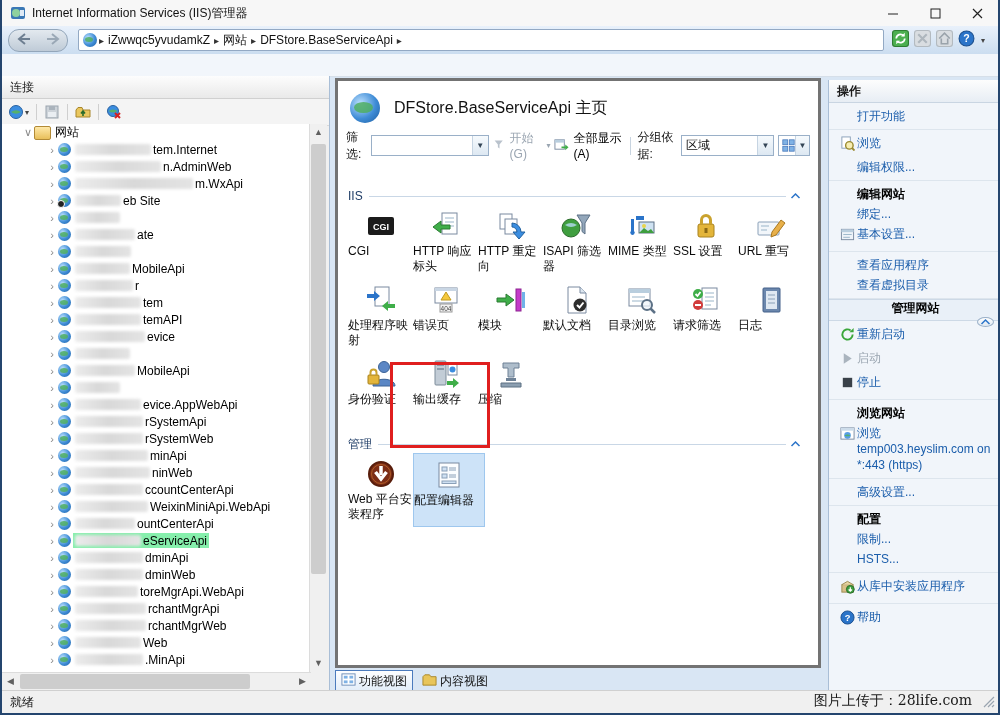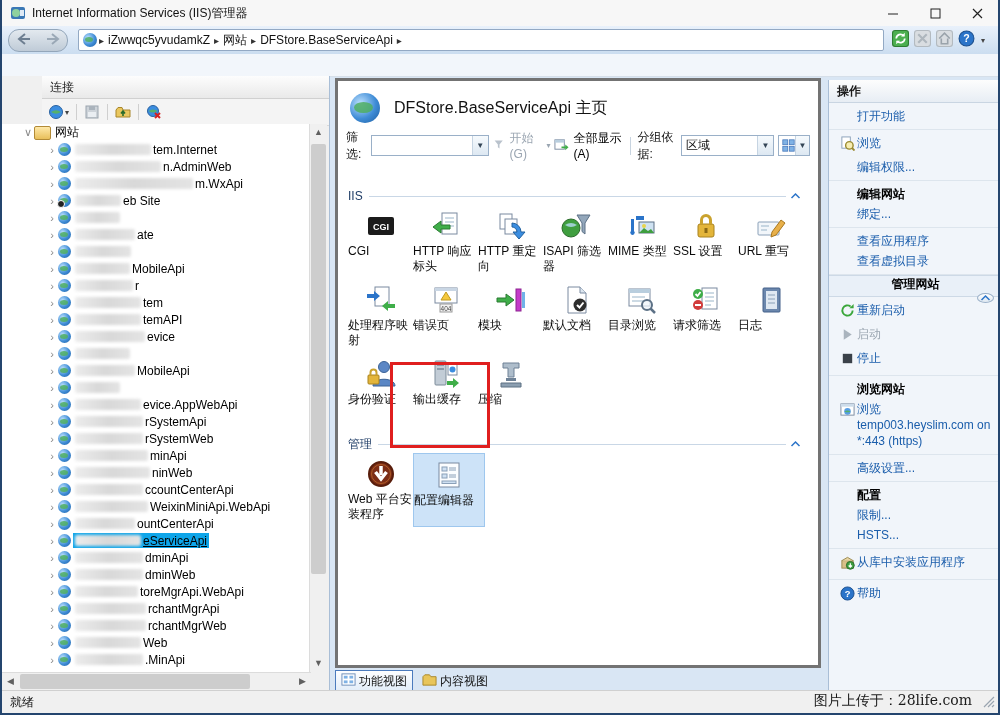--- a/index.html
+++ b/index.html
@@ -16,35 +16,35 @@
   .addressbar{position:absolute;left:0;top:26px;width:100%;height:28px;background:linear-gradient(#e9f1fb,#cbddf0);border-bottom:1px solid #a9bed6;display:flex;align-items:center;}
   .nav-pill{width:58px;height:21px;margin-left:6px;border-radius:11px;background:linear-gradient(#e3e9ef,#bfcbd7);border:1px solid #93a6ba;display:flex;align-items:center;justify-content:space-around;}
   .addr-input{height:20px;background:#fff;border:1px solid #93a9c4;border-radius:2px;margin-left:10px;flex:0 0 800px;display:flex;align-items:center;padding-left:4px;}
   .crumb{margin:0 4px;color:#111;cursor:default;}
   .crumb-arrow{color:#333;font-size:10px;}
   .addr-icons{display:flex;align-items:center;margin-left:8px;gap:5px;}
   
   .menubar{position:absolute;left:0;top:54px;width:100%;height:22px;background:#f2f6fb;border-bottom:1px solid #d6dfe9;display:flex;align-items:center;}
   .menu-item{padding:0 10px;color:#b91c1c;margin-top:36px;}
   
-  .left-panel{position:absolute;left:0;top:76px;width:328px;height:617px;background:#f0f0f0;border-right:1px solid #a9bed6;box-sizing:border-box;padding-left:40px;}
+  .left-panel{position:absolute;left:0;top:76px;width:328px;height:617px;background:#f0f0f0;border-right:1px solid #a9bed6;box-sizing:border-box;}
   .panel-header{height:22px;background:linear-gradient(#fdfdfd,#e9e9e9);border-bottom:1px solid #d0d0d0;line-height:22px;padding-left:8px;color:#1a1a1a;}
   .left-toolbar{height:26px;background:#f4f4f4;border-bottom:1px solid #d8d8d8;display:flex;align-items:center;padding-left:4px;gap:3px;}
   .tb-btn{display:flex;align-items:center;padding:1px 2px;}
   .tb-sep{width:1px;height:16px;background:#cfcfcf;margin:0 2px;}
   .caret{font-size:8px;color:#444;margin-left:1px;}
   .tree{position:absolute;left:0;top:48px;width:309px;height:548px;background:#fff;overflow:hidden;}
   .trow{height:17px;display:flex;align-items:center;white-space:nowrap;}
   .trow .exp{width:12px;text-align:center;color:#8a8a8a;font-size:11px;flex:none;}
   .globe{width:13px;height:13px;border-radius:50%;background:radial-gradient(circle at 35% 35%,#bfe2ff,#3f8cd6 55%,#1c5c9f);position:relative;flex:none;margin-right:2px;}
   .globe::after{content:"";position:absolute;left:2px;top:4px;width:8px;height:5px;border-radius:50%;background:#4fae62;opacity:.85;}
   .globe.stopped::before{content:"";position:absolute;left:-1px;bottom:-1px;width:6px;height:6px;border-radius:50%;background:#222;border:1px solid #fff;z-index:2;}
   .folder16{width:15px;height:12px;background:linear-gradient(#ffe9a8,#e8bf5a);border:1px solid #b28a36;border-radius:2px;margin-right:4px;flex:none;}
   .sel-wrap{display:flex;align-items:center;height:15px;padding:0 2px;}
-  .trow.selected .sel-wrap{background:#0ea5e9;text-decoration:underline;}
+  .trow.selected .sel-wrap{background:#86efac;}
   .blur-block{height:11px;border-radius:2px;background:linear-gradient(90deg,#ececec,#d8d8d8,#e4e4e4);filter:blur(1.6px);margin-right:2px;flex:none;}
   .sfx{color:#000;}
   .vscroll{position:absolute;right:2px;top:48px;width:17px;height:548px;background:#f0f0f0;border-left:1px solid #dcdcdc;}
   .vthumb{position:absolute;left:1px;top:20px;width:15px;height:430px;background:#cdcdcd;border-radius:2px;}
   .sc-arrow{position:absolute;left:0;width:17px;height:17px;color:#606060;font-size:9px;text-align:center;line-height:17px;}
   .hscroll{position:absolute;left:0;top:596px;width:309px;height:17px;background:#f0f0f0;border-top:1px solid #dcdcdc;}
   .hthumb{position:absolute;left:18px;top:1px;height:15px;width:230px;background:#cdcdcd;border-radius:2px;}
   
   .card{position:absolute;left:333px;top:78px;width:486px;height:590px;background:#fff;border:3px solid #737373;box-sizing:border-box;}
   .page-header{display:flex;align-items:center;padding:12px 0 6px 12px;}
@@ -760,20 +760,31 @@
  <div class="ag">
    <div class="arow">
             <span class="ispace"></span>
             <span class="abold">编辑网站</span>
           </div>
 
  <div class="arow">
    <span class="ispace"></span>
    <span class="alink">绑定...</span>
  </div>
+ <div class="arow">
+   <span class="ispace">
+              <span><svg viewBox="0 0 16 16" width="15" height="15">
+                  <rect x="1.5" y="2.5" width="13" height="11" fill="#eef3f8" stroke="#7a8aa0"></rect>
+                  <rect x="1.5" y="2.5" width="13" height="3" fill="#b9cede"></rect>
+                  <line x1="3.5" y1="8" x2="12.5" y2="8" stroke="#9ab5c9"></line>
+                  <line x1="3.5" y1="11" x2="10.5" y2="11" stroke="#9ab5c9"></line>
+                </svg></span>
+            </span>
+   <span class="alink">基本设置...</span>
+ </div>
  </div>
  <div class="ag">
 
  <div class="arow">
    <span class="ispace"></span>
    <span class="alink">查看应用程序</span>
  </div>
  <div class="arow">
    <span class="ispace"></span>
    <span class="alink">查看虚拟目录</span>

